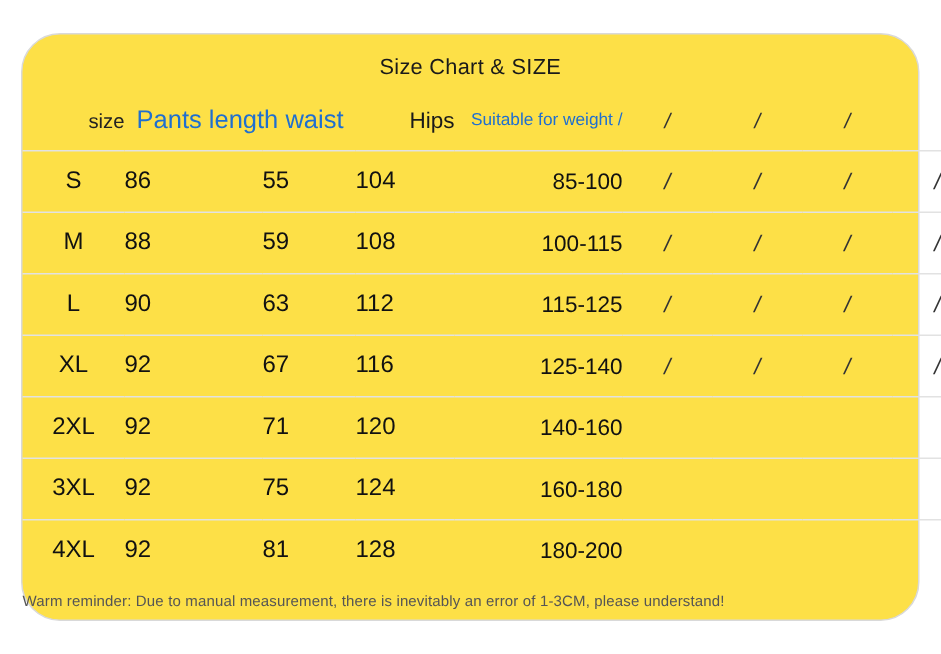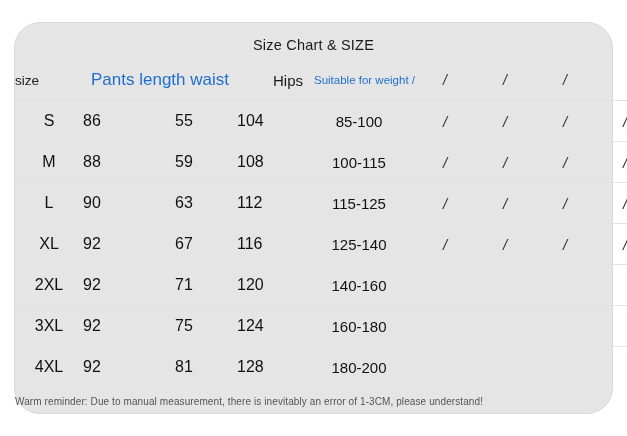--- a/index.html
+++ b/index.html
@@ -17,21 +17,21 @@
 
   .card {
     position: absolute;
     left: 14px;
     top: 22px;
     width: 599px;
     height: 392px;
     border: 1px solid #d9d9d9;
     border-radius: 26px;
     box-sizing: border-box;
-    background: #e5e5e5;
+    background: #fde047;
   }
 
   .title {
     text-align: center;
     font-size: 14.5px;
     color: #1a1a1a;
     padding-top: 14px;
     letter-spacing: 0.2px;
   }
 
@@ -63,21 +63,21 @@
   .c7 { width: 60px; }
   .c8 { width: 60px; }
 
   
   .hdr td {
     height: 38px;
   }
   .h-size {
     font-size: 13.5px;
     color: #222;
-    text-align: left;
+    text-align: right;
   }
   .h-blue {
     font-size: 17px;
     color: #1f6fd0;
     text-align: center;
     white-space: nowrap;
   }
   .h-hips {
     font-size: 15px;
     color: #1a1a1a;
@@ -103,21 +103,21 @@
     text-align: center;
     color: #111;
   }
   .cell-num {
     font-size: 16px;
     text-align: left;
     color: #111;
   }
   .cell-range {
     font-size: 15px;
-    text-align: center;
+    text-align: right;
     padding-left: 8px;
     color: #111;
   }
   .cell-slash {
     font-size: 15px;
     text-align: center;
     color: #333;
     font-style: italic;
   }
 

